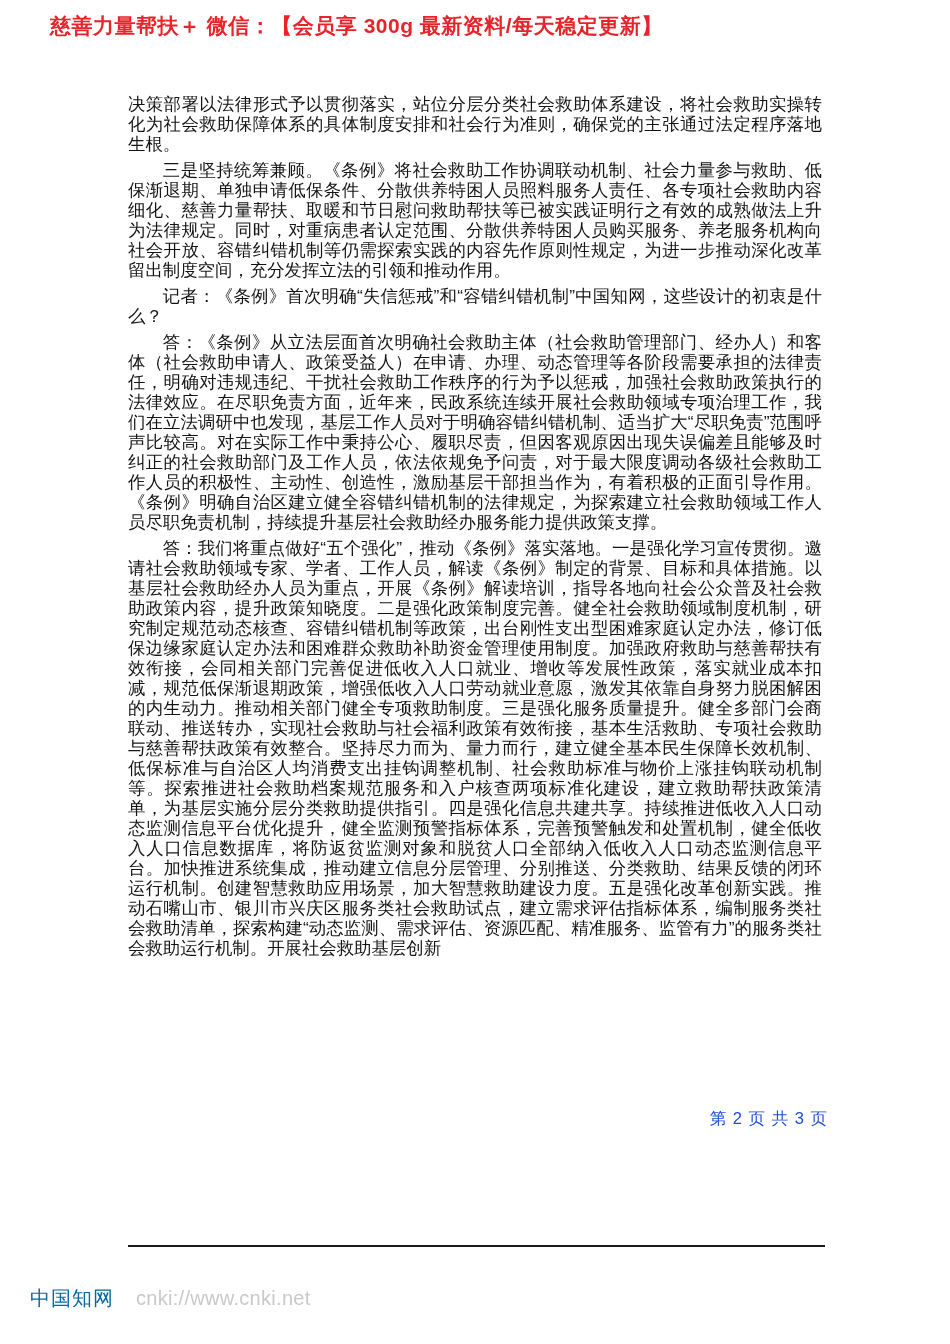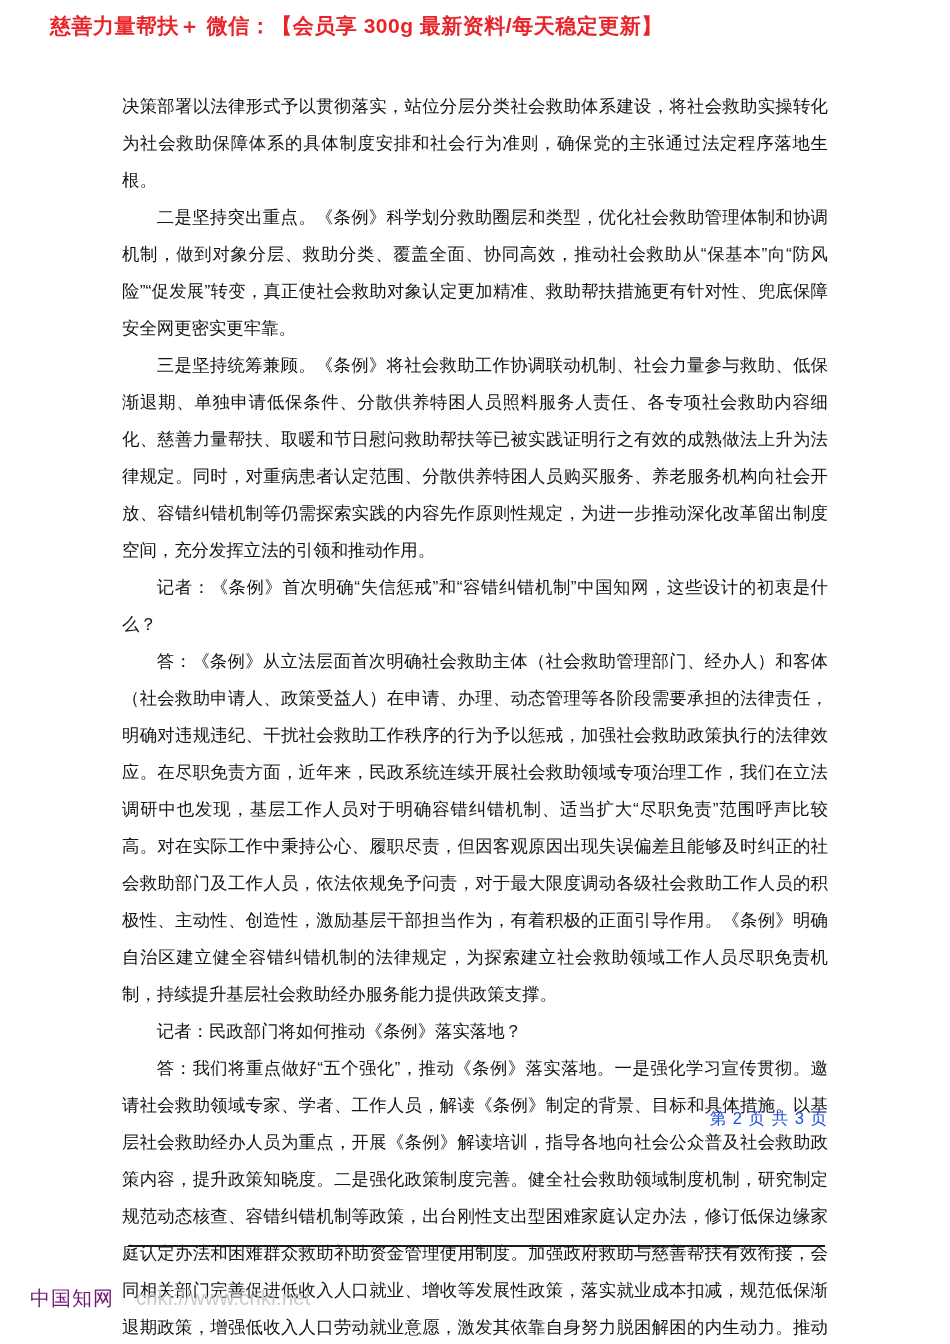--- a/index.html
+++ b/index.html
@@ -30,23 +30,23 @@
     white-space: nowrap;
     line-height: 1.3;
   }
   .doc-body {
     position: absolute;
     left: 122px;
     top: 88px;
     width: 706px;
   }
   .para {
-    margin: 0;
+    margin: 6px;
     font-size: 17.4px;
-    line-height: 37px;
+    line-height: 20px;
     color: #141414;
     text-align: justify;
     text-justify: inter-ideograph;
     letter-spacing: 0px;
     font-family: "Liberation Sans", "DejaVu Sans", sans-serif;
     word-break: break-all;
   }
   .para.indent {
     text-indent: 2em;
   }
@@ -71,43 +71,41 @@
     position: absolute;
     left: 30px;
     top: 1285px;
     display: flex;
     align-items: center;
     gap: 22px;
     white-space: nowrap;
   }
   .wm-brand {
     font-size: 20px;
-    color: #701a75;
+    color: #0369a1;
     letter-spacing: 1px;
   }
   .wm-url {
     font-size: 20px;
     color: #c9c9c9;
     letter-spacing: 0.3px;
   }
 </style>
 </head>
 <body>
 
 <div class="page">
 
   <div class="promo-banner">慈善力量帮扶＋ 微信：【会员享 300g 最新资料/每天稳定更新】</div>
 
   <div class="doc-body">
     <p class="para">决策部署以法律形式予以贯彻落实，站位分层分类社会救助体系建设，将社会救助实操转化为社会救助保障体系的具体制度安排和社会行为准则，确保党的主张通过法定程序落地生根。</p>
-    <p class="para indent">二是坚持突出重点。《条例》科学划分救助圈层和类型，优化社会救助管理体制和协调机制，做到对象分层、救助分类、覆盖全面、协同高效，推动社会救助从“保基本”向“防风险”“促发展”转变，真正使社会救助对象认定更加精准、救助帮扶措施更有针对性、兜底保障安全网更密实更牢靠。</p>
     <p class="para indent">三是坚持统筹兼顾。《条例》将社会救助工作协调联动机制、社会力量参与救助、低保渐退期、单独申请低保条件、分散供养特困人员照料服务人责任、各专项社会救助内容细化、慈善力量帮扶、取暖和节日慰问救助帮扶等已被实践证明行之有效的成熟做法上升为法律规定。同时，对重病患者认定范围、分散供养特困人员购买服务、养老服务机构向社会开放、容错纠错机制等仍需探索实践的内容先作原则性规定，为进一步推动深化改革留出制度空间，充分发挥立法的引领和推动作用。</p>
     <p class="para indent">记者：《条例》首次明确“失信惩戒”和“容错纠错机制”中国知网，这些设计的初衷是什么？</p>
     <p class="para indent">答：《条例》从立法层面首次明确社会救助主体（社会救助管理部门、经办人）和客体（社会救助申请人、政策受益人）在申请、办理、动态管理等各阶段需要承担的法律责任，明确对违规违纪、干扰社会救助工作秩序的行为予以惩戒，加强社会救助政策执行的法律效应。在尽职免责方面，近年来，民政系统连续开展社会救助领域专项治理工作，我们在立法调研中也发现，基层工作人员对于明确容错纠错机制、适当扩大“尽职免责”范围呼声比较高。对在实际工作中秉持公心、履职尽责，但因客观原因出现失误偏差且能够及时纠正的社会救助部门及工作人员，依法依规免予问责，对于最大限度调动各级社会救助工作人员的积极性、主动性、创造性，激励基层干部担当作为，有着积极的正面引导作用。《条例》明确自治区建立健全容错纠错机制的法律规定，为探索建立社会救助领域工作人员尽职免责机制，持续提升基层社会救助经办服务能力提供政策支撑。</p>
-    <p class="para indent">记者：民政部门将如何推动《条例》落实落地？</p>
     <p class="para indent">答：我们将重点做好“五个强化”，推动《条例》落实落地。一是强化学习宣传贯彻。邀请社会救助领域专家、学者、工作人员，解读《条例》制定的背景、目标和具体措施。以基层社会救助经办人员为重点，开展《条例》解读培训，指导各地向社会公众普及社会救助政策内容，提升政策知晓度。二是强化政策制度完善。健全社会救助领域制度机制，研究制定规范动态核查、容错纠错机制等政策，出台刚性支出型困难家庭认定办法，修订低保边缘家庭认定办法和困难群众救助补助资金管理使用制度。加强政府救助与慈善帮扶有效衔接，会同相关部门完善促进低收入人口就业、增收等发展性政策，落实就业成本扣减，规范低保渐退期政策，增强低收入人口劳动就业意愿，激发其依靠自身努力脱困解困的内生动力。推动相关部门健全专项救助制度。三是强化服务质量提升。健全多部门会商联动、推送转办，实现社会救助与社会福利政策有效衔接，基本生活救助、专项社会救助与慈善帮扶政策有效整合。坚持尽力而为、量力而行，建立健全基本民生保障长效机制、低保标准与自治区人均消费支出挂钩调整机制、社会救助标准与物价上涨挂钩联动机制等。探索推进社会救助档案规范服务和入户核查两项标准化建设，建立救助帮扶政策清单，为基层实施分层分类救助提供指引。四是强化信息共建共享。持续推进低收入人口动态监测信息平台优化提升，健全监测预警指标体系，完善预警触发和处置机制，健全低收入人口信息数据库，将防返贫监测对象和脱贫人口全部纳入低收入人口动态监测信息平台。加快推进系统集成，推动建立信息分层管理、分别推送、分类救助、结果反馈的闭环运行机制。创建智慧救助应用场景，加大智慧救助建设力度。五是强化改革创新实践。推动石嘴山市、银川市兴庆区服务类社会救助试点，建立需求评估指标体系，编制服务类社会救助清单，探索构建“动态监测、需求评估、资源匹配、精准服务、监管有力”的服务类社会救助运行机制。开展社会救助基层创新</p>
   </div>
 
   <div class="page-footer">第 2 页  共 3 页</div>
 
   <div class="footer-rule"></div>
 
   <div class="watermark">
     <span class="wm-brand">中国知网</span>
     <span class="wm-url">cnki://www.cnki.net</span>

